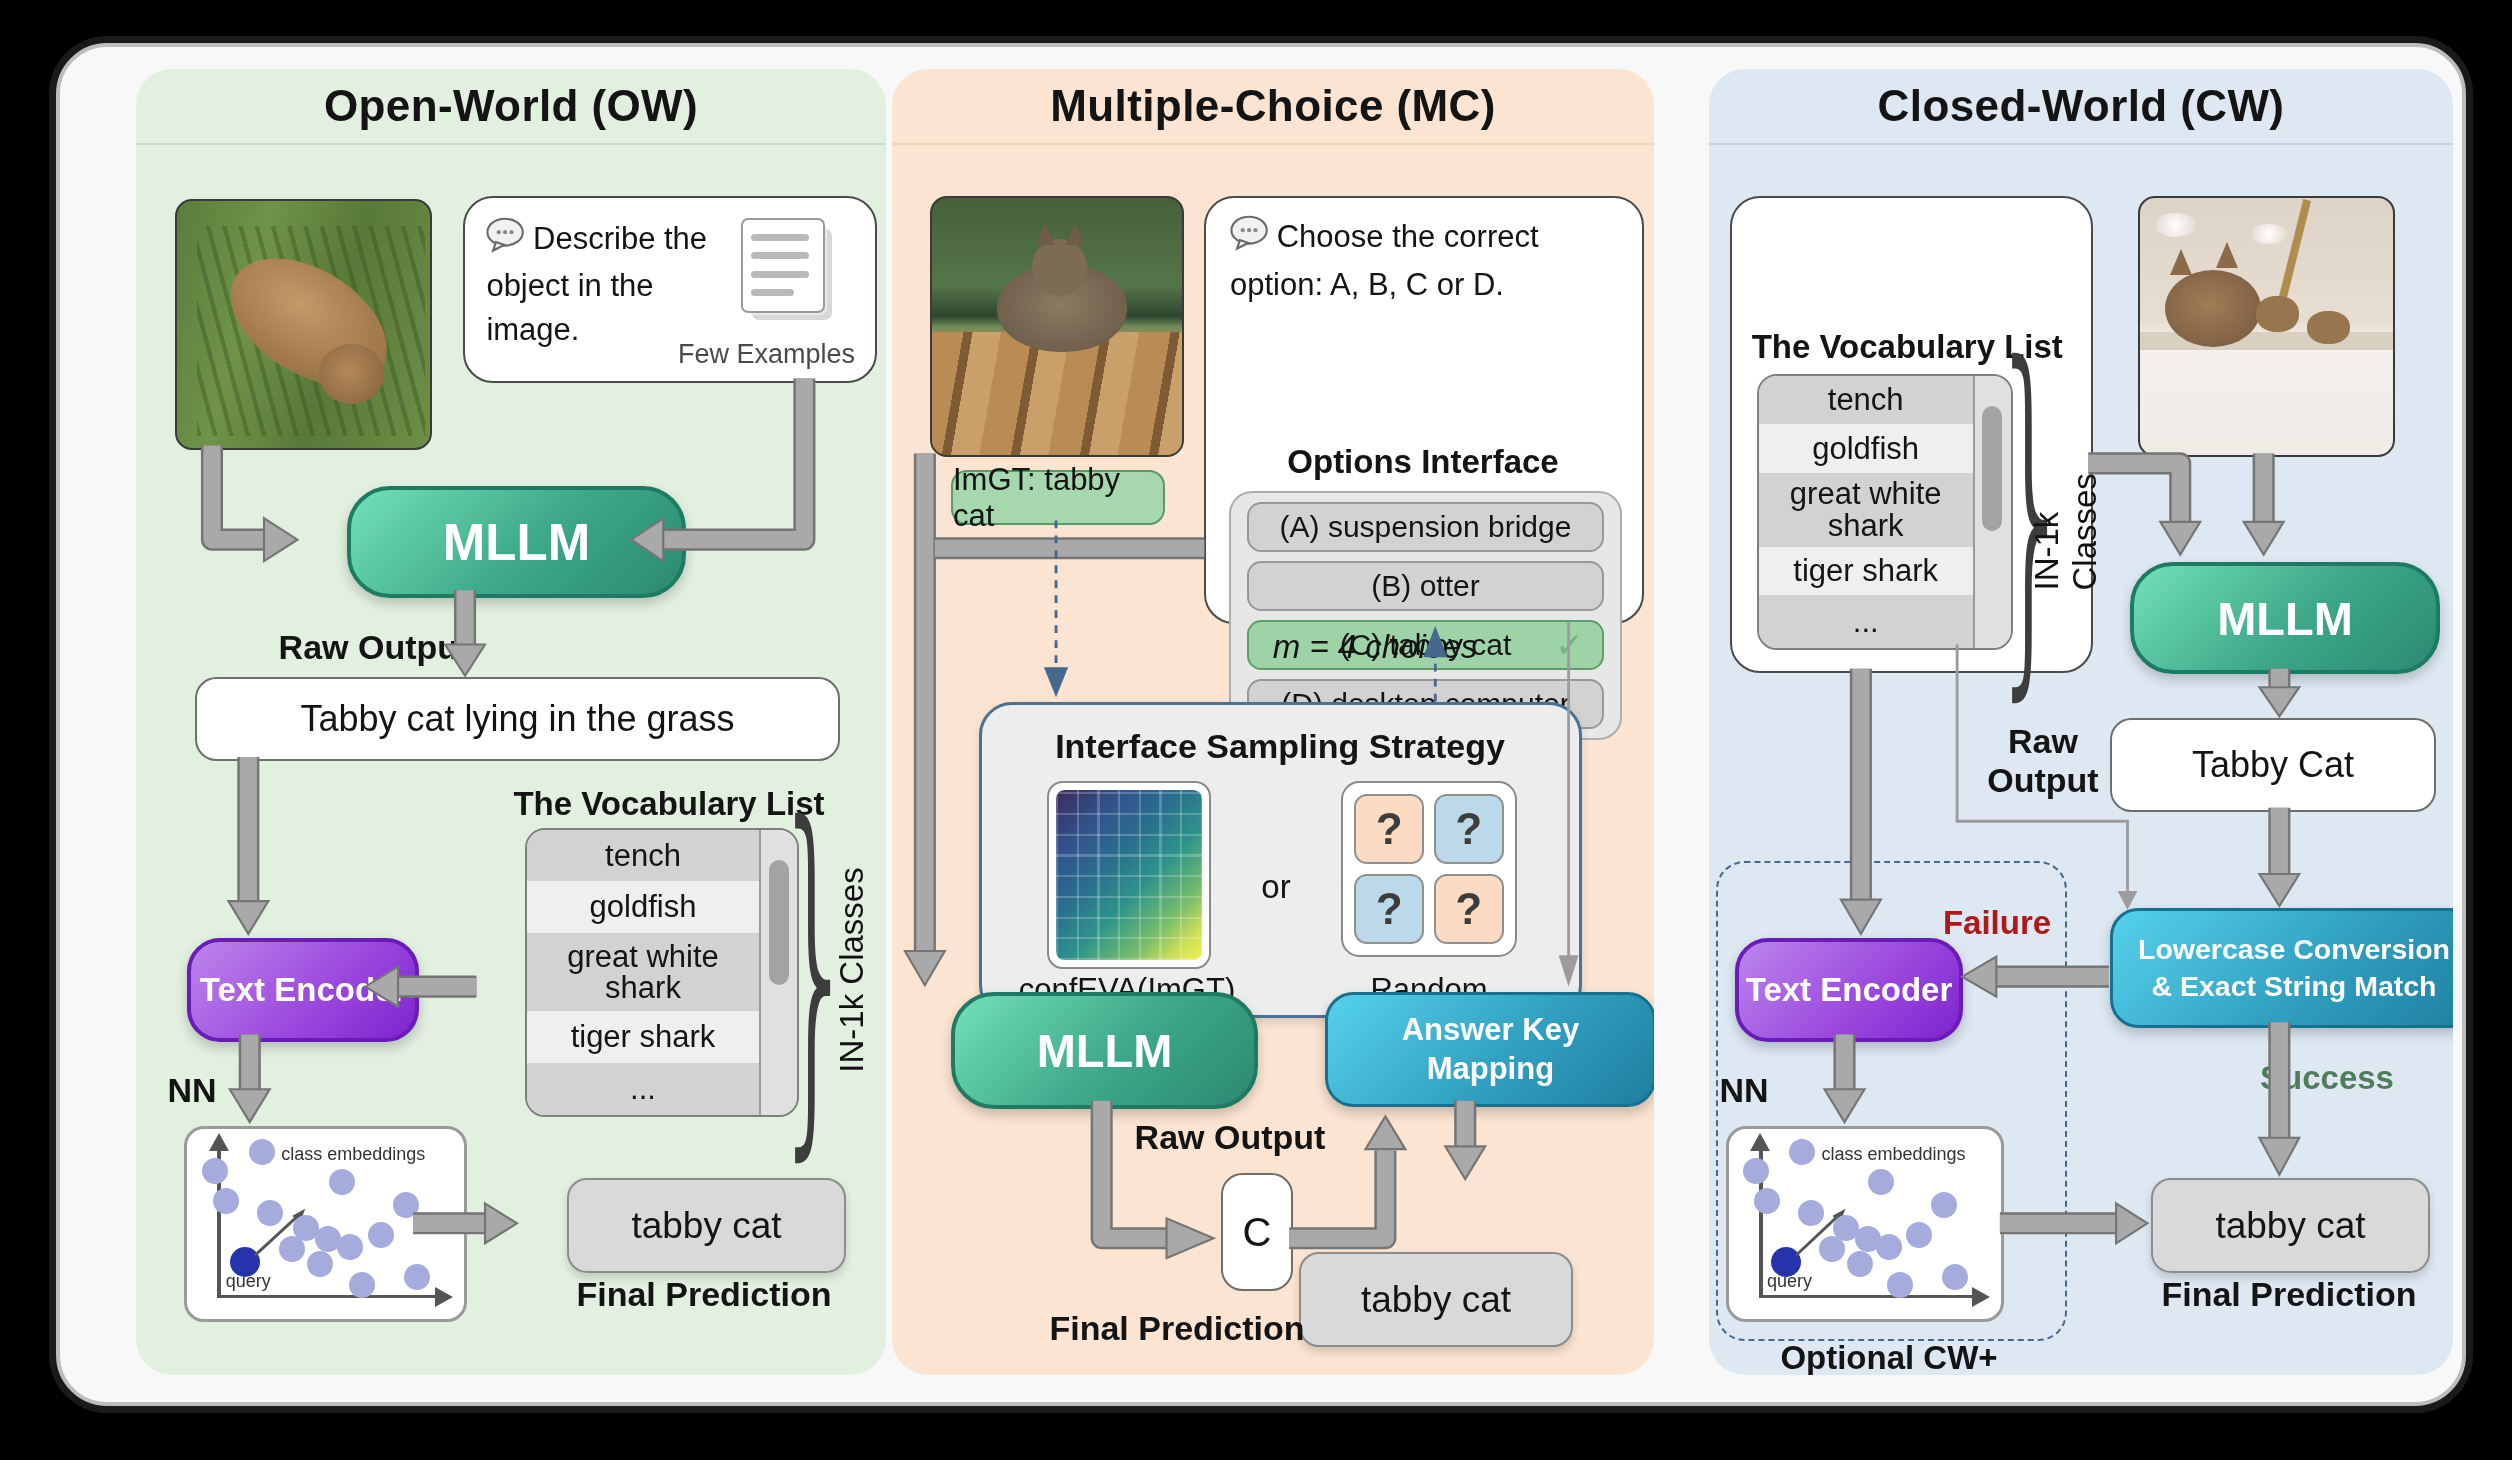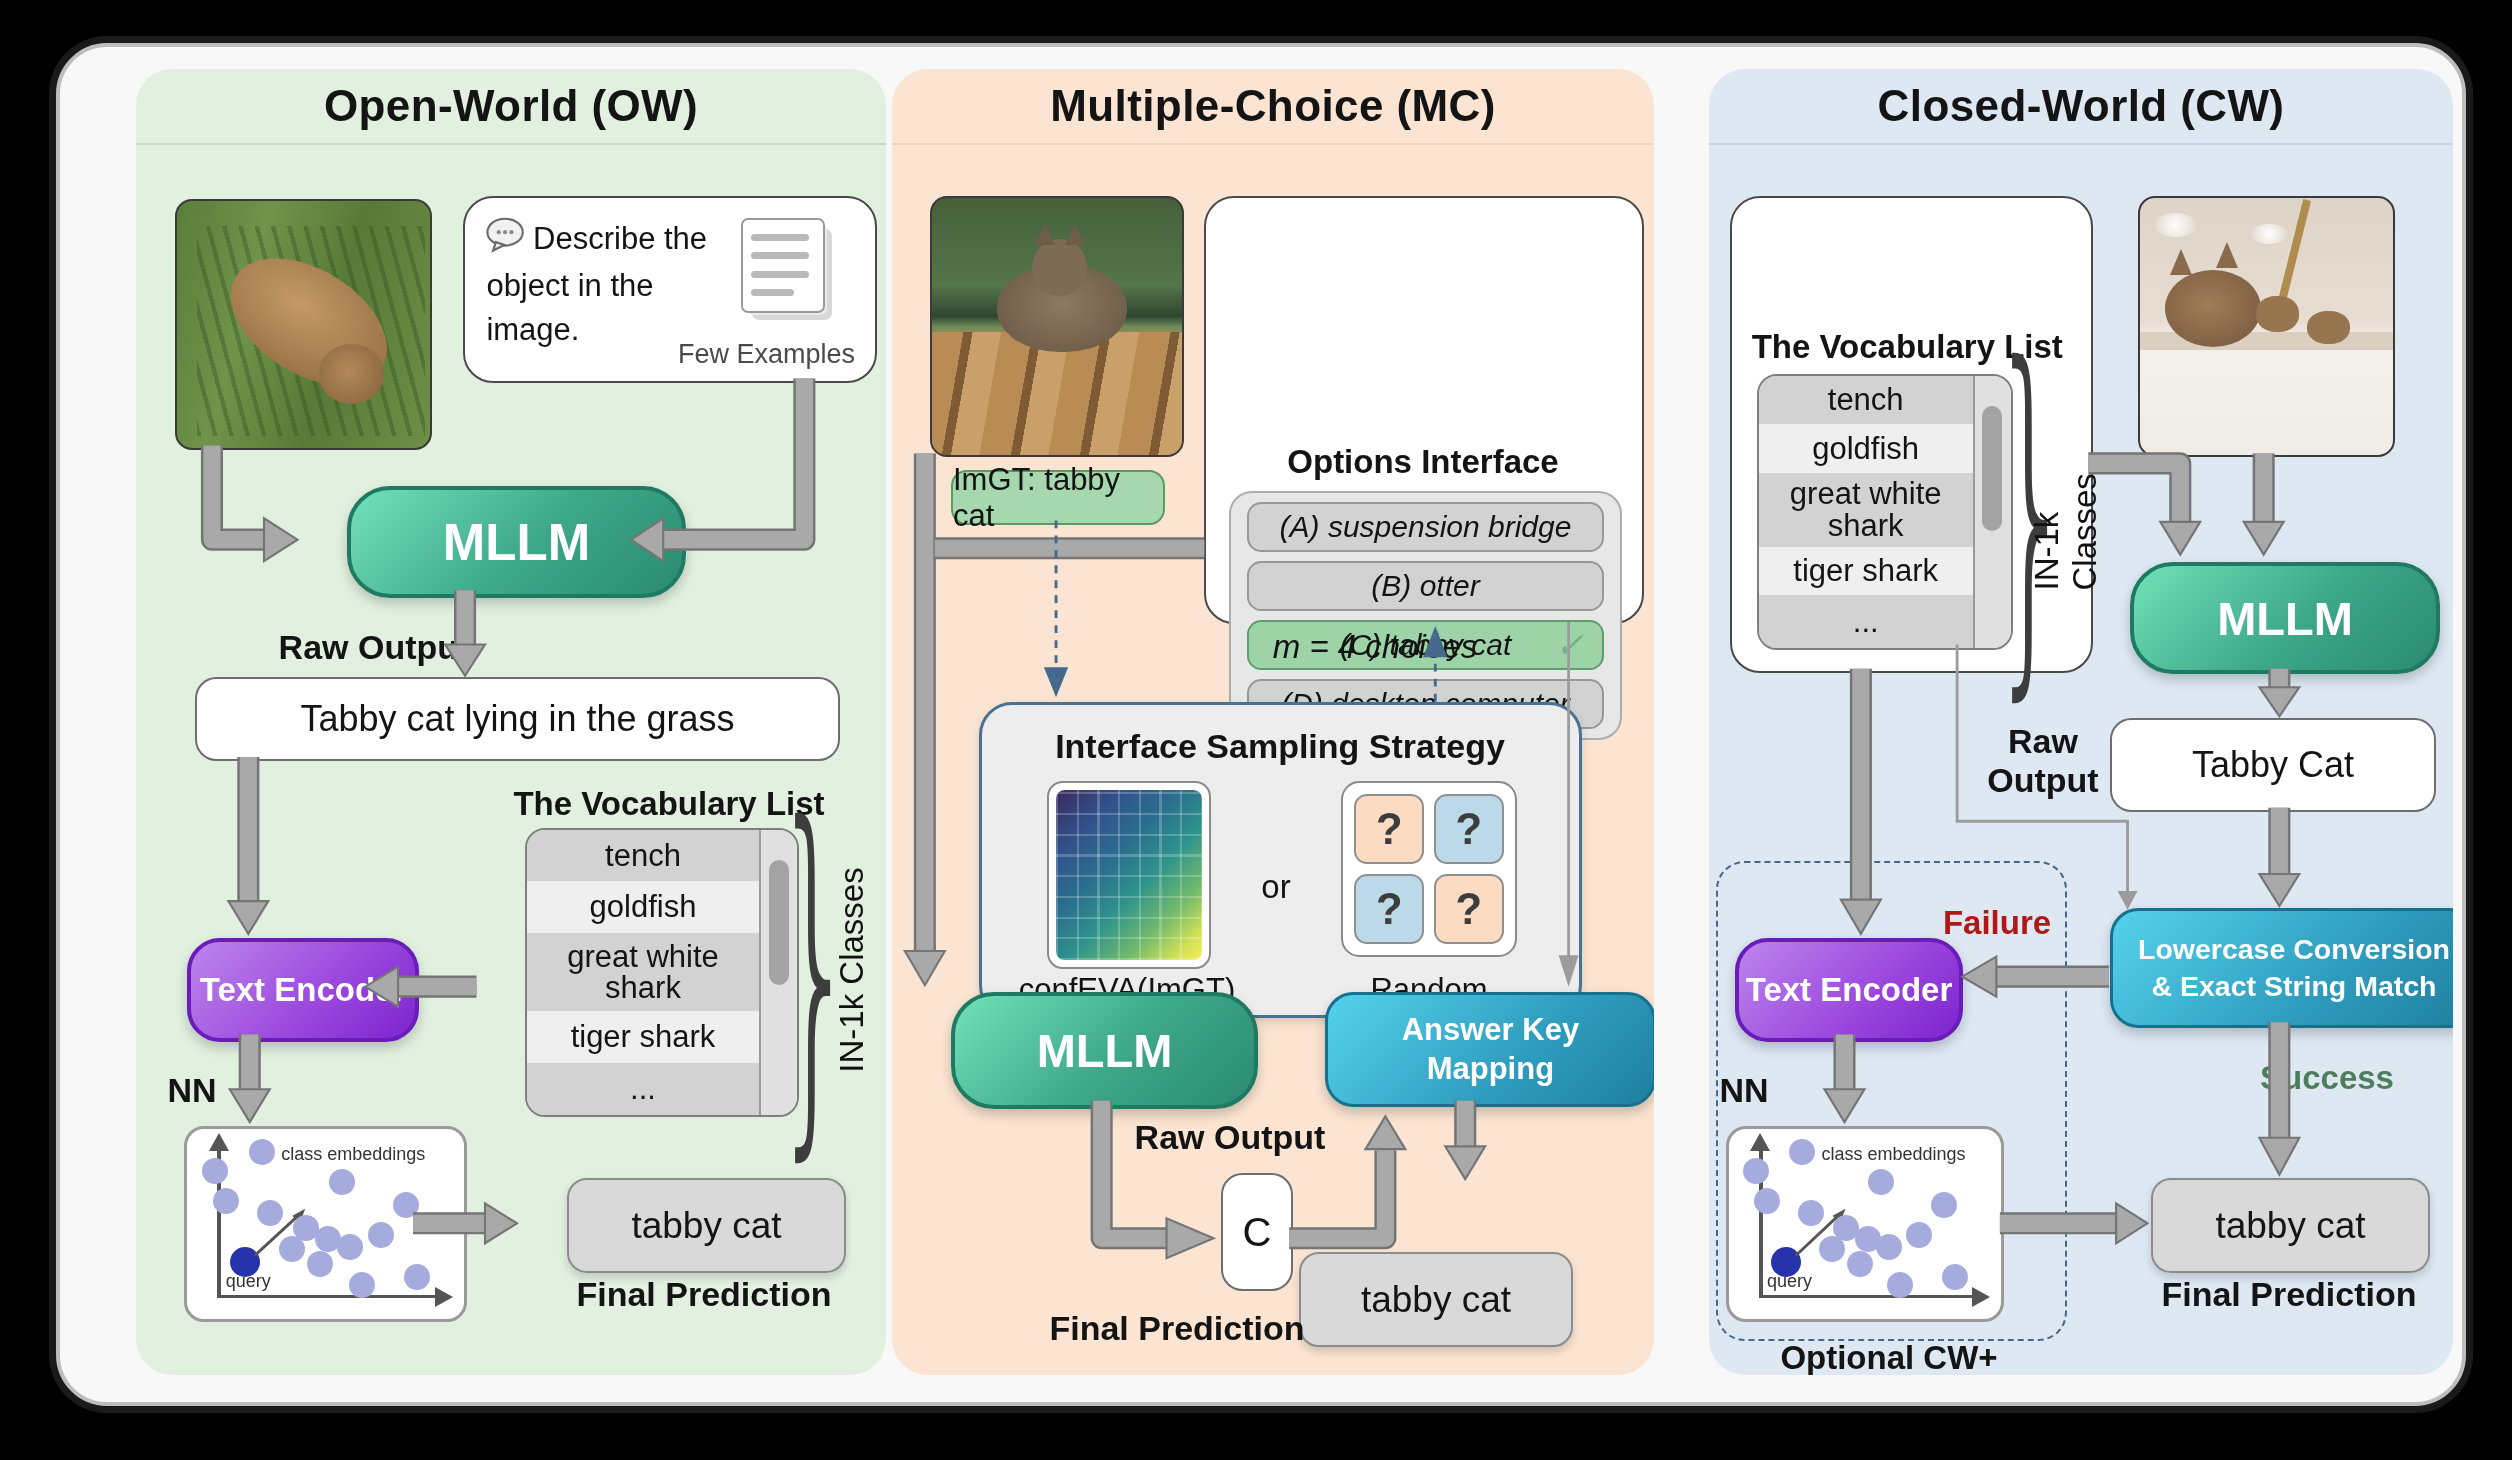--- a/index.html
+++ b/index.html
@@ -51,21 +51,21 @@
   .dot{position:absolute;width:26px;height:26px;border-radius:50%;background:#a6abde;transform:translate(-50%,-50%);}
   .qdot{position:absolute;width:30px;height:30px;border-radius:50%;background:#2733ab;transform:translate(-50%,-50%);}
   .ax-y{position:absolute;left:11%;top:9%;bottom:11%;width:3.6px;background:#555;}
   .ax-x{position:absolute;left:11%;right:9%;bottom:11%;height:3.6px;background:#555;}
   .tri-up{position:absolute;width:0;height:0;border-left:10px solid transparent;border-right:10px solid transparent;
           border-bottom:18.5px solid #555;}
   .tri-right{position:absolute;width:0;height:0;border-top:10px solid transparent;border-bottom:10px solid transparent;
           border-left:18.5px solid #555;}
   .sc-lab{position:absolute;font-size:18px;color:#333;white-space:nowrap;}
   .pill{height:46px;border-radius:14.3px;background:#d2d2d2;border:2.1px solid #989898;margin:0 15.7px;
-        display:flex;align-items:center;justify-content:center;font-size:30px;position:relative;font-style:italic;}
+        display:flex;align-items:center;justify-content:center;font-size:30px;position:relative;}
   .pill.correct{background:#9ed3a8;border-color:#5f9e6b;}
   .imgt{position:absolute;background:#a6d7ae;border:2.9px solid #5a9a64;border-radius:15.7px;
         display:flex;align-items:center;justify-content:center;font-size:31px;}
   .distr{position:absolute;background:#ededed;border:3.6px solid #4a7191;border-radius:33px;box-shadow:0 4.3px 8.6px rgba(0,0,0,.12);}
   .heatwrap{position:absolute;background:#fff;border:2.9px solid #8a8a8a;border-radius:15.7px;padding:7.1px;}
   .heat{width:100%;height:100%;border-radius:8.6px;
     background:
      repeating-linear-gradient(0deg, rgba(255,255,255,.22) 0 2.1px, transparent 2.1px 20.7px),
      repeating-linear-gradient(90deg, rgba(255,255,255,.22) 0 2.1px, transparent 2.1px 20.7px),
      linear-gradient(135deg,#3b2a5e 0%,#31538c 22%,#2a6f8e 40%,#2e948b 58%,#73bb6b 76%,#cfe057 90%,#f7ef55 100%);}
@@ -195,20 +195,31 @@
     <div class="photo" style="left:38px;top:127px;width:250px;height:257px;background:linear-gradient(180deg,#46603a 0%,#55754a 34%,#2f4530 46%,#6b8a58 50%,#b98c55 55%,#a87c49 100%);">
       <div style="left:0;top:52%;width:100%;height:48%;background:repeating-linear-gradient(100deg,#b98c55 0 31px,#7e5a35 31px 40px,#caa06a 40px 68px);"></div>
       <div style="left:26%;top:26%;width:52%;height:34%;border-radius:48%;background:radial-gradient(ellipse at 50% 45%,#8d7a64,#6e5d4a 78%,rgba(90,75,58,0));"></div>
       <div style="left:40%;top:16%;width:22%;height:22%;border-radius:50%;background:#7d6b55;"></div>
       <div style="left:41%;top:10%;width:0;height:0;border-left:10px solid transparent;border-right:10px solid transparent;border-bottom:21.4px solid #6e5d4a;"></div>
       <div style="left:53%;top:10%;width:0;height:0;border-left:10px solid transparent;border-right:10px solid transparent;border-bottom:21.4px solid #6e5d4a;"></div>
     </div>
     <div class="imgt" style="left:59px;top:401px;width:210px;height:51px;">ImGT: tabby cat</div>
 
     <div class="bubblebox" style="left:312px;top:127px;width:436px;height:424px;">
+      <div style="position:absolute;left:24px;top:17px;width:389px;" class="ptext">
+        <span style="display:inline-block;vertical-align:-4.3px;margin-right:5.7px;">
+          <svg width="41" height="36" viewBox="0 0 58 50">
+              <ellipse cx="27" cy="21" rx="25" ry="19" fill="#f1f1f1" stroke="#6a6a6a" stroke-width="3"></ellipse>
+              <path d="M14 35 L10 47 L26 39 Z" fill="#f1f1f1" stroke="#6a6a6a" stroke-width="3"></path>
+              <circle cx="18" cy="21" r="3" fill="#8a8a8a"></circle>
+              <circle cx="27" cy="21" r="3" fill="#8a8a8a"></circle>
+              <circle cx="36" cy="21" r="3" fill="#8a8a8a"></circle>
+            </svg>
+        </span><span>Choose the correct option: A, B, C or D.</span>
+      </div>
       <div class="ctr lbl-m" style="left:217px;top:264px;position:absolute;">Options Interface</div>
       <div style="position:absolute;left:23px;top:293px;width:389px;height:245px;background:#e7e7e7;border:2.1px solid #adadad;border-radius:23px;display:flex;flex-direction:column;justify-content:space-evenly;">
         <div class="pill">
             <span>(A) suspension bridge</span>
           </div>
         <div class="pill">
             <span>(B) otter</span>
           </div>
         <div class="pill correct">
             <span>(C) tabby cat</span>

